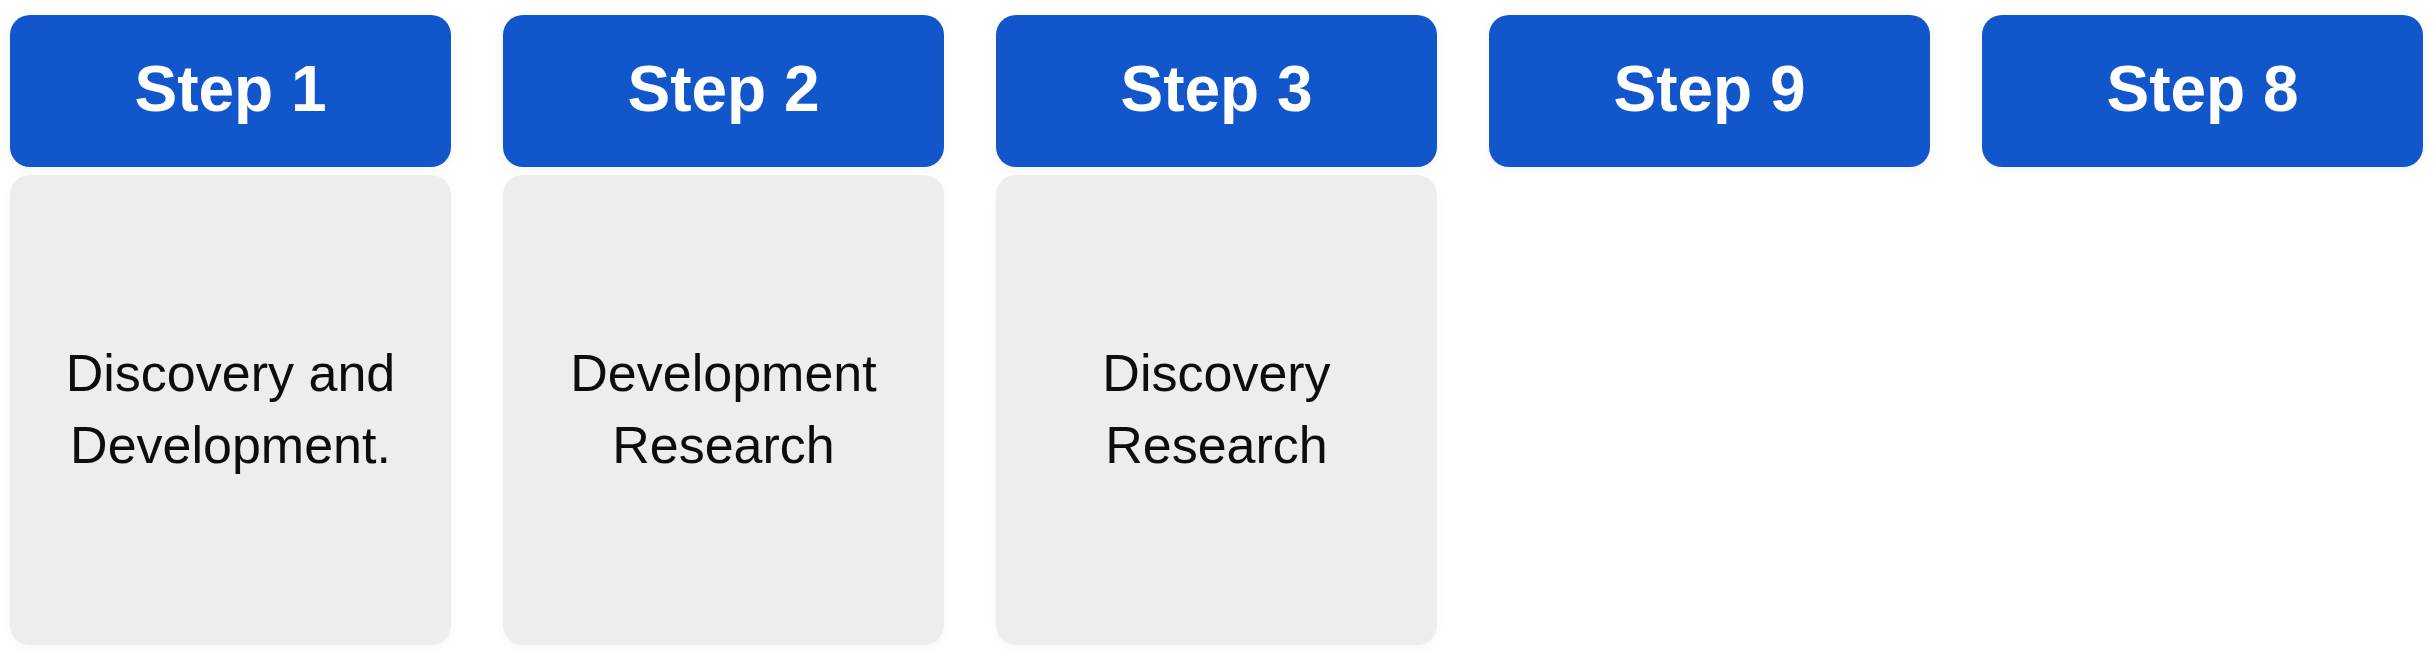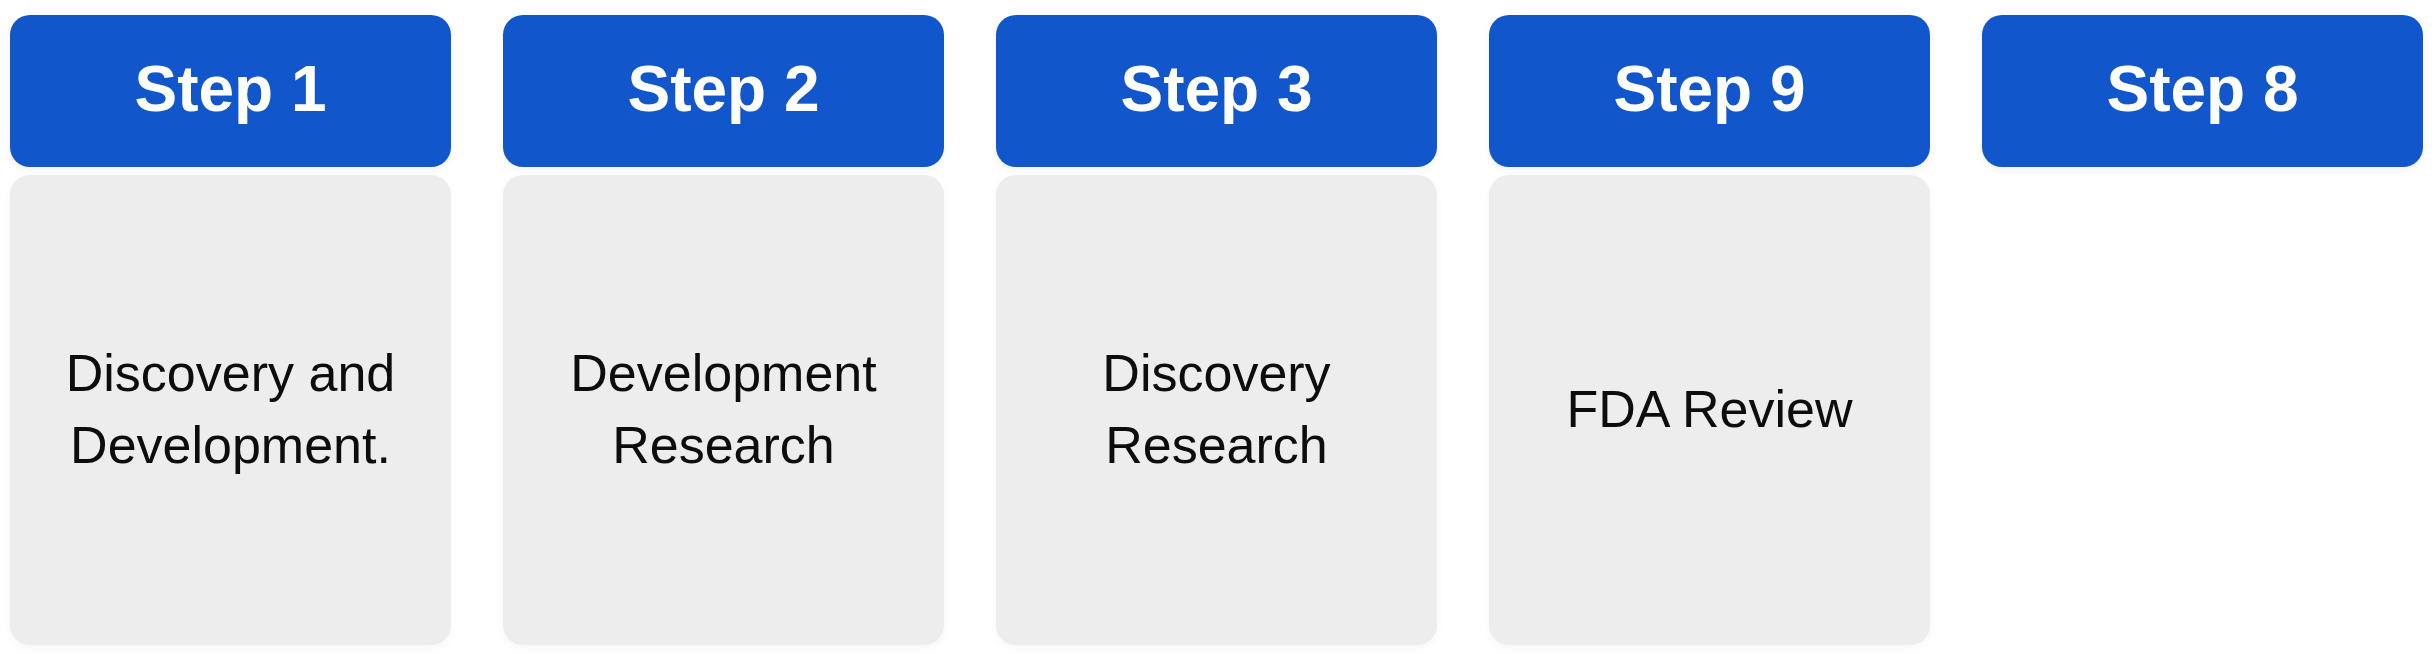--- a/index.html
+++ b/index.html
@@ -97,23 +97,20 @@
     </div>
     <div class="card-body">
       <span class="step-description">Discovery Research</span>
     </div>
   </div>
 
   <div class="step-card">
     <div class="card-header">
       <span class="step-title">Step 9</span>
     </div>
-    <div class="card-body">
-      <span class="step-description">FDA Review</span>
-    </div>
   </div>
 
   <div class="step-card">
     <div class="card-header">
       <span class="step-title">Step 8</span>
     </div>
   </div>
 
 </div>
 

